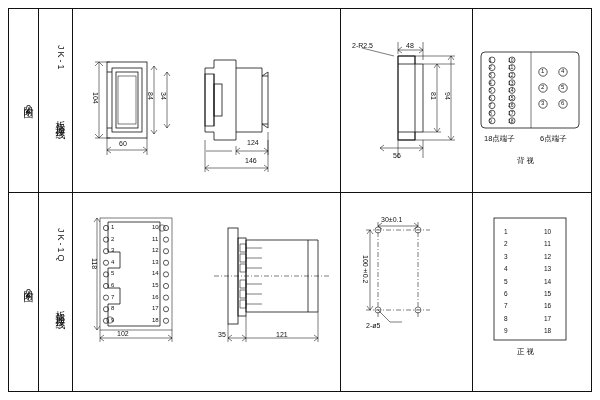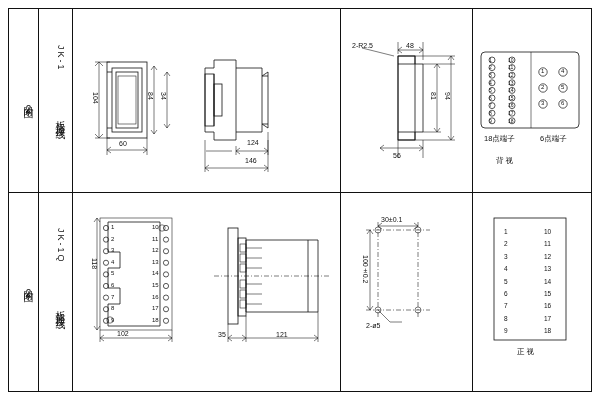--- a/index.html
+++ b/index.html
@@ -49,21 +49,21 @@
   <div class="dim" style="left:247px;top:139px;">124</div>
   <div class="dim" style="left:245px;top:157px;">146</div>
   <div class="dim" style="left:352px;top:42px;">2-R2.5</div>
   <div class="dim" style="left:406px;top:42px;">48</div>
   <div class="dim" style="left:430px;top:92px;writing-mode:vertical-rl;text-orientation:mixed;">81</div>
   <div class="dim" style="left:444px;top:92px;writing-mode:vertical-rl;text-orientation:mixed;">94</div>
   <div class="dim" style="left:393px;top:152px;">56</div>
 
   <div class="lbl cn" style="left:484px;top:134px;">18点端子</div>
   <div class="lbl cn" style="left:540px;top:134px;">6点端子</div>
-  <div class="lbl cn" style="left:496px;top:156px;">背 视</div>
+  <div class="lbl cn" style="left:517px;top:156px;">背 视</div>
 
   <div class="dim" style="left:91px;top:258px;writing-mode:vertical-rl;text-orientation:mixed;">118</div>
   <div class="dim" style="left:117px;top:330px;">102</div>
   <div class="dim" style="left:218px;top:331px;">35</div>
   <div class="dim" style="left:276px;top:331px;">121</div>
   <div class="dim" style="left:381px;top:216px;">30±0.1</div>
   <div class="dim" style="left:362px;top:255px;writing-mode:vertical-rl;text-orientation:mixed;">100±0.2</div>
   <div class="dim" style="left:366px;top:322px;">2-ø5</div>
   <div class="lbl cn" style="left:517px;top:347px;">正 视</div>
 

